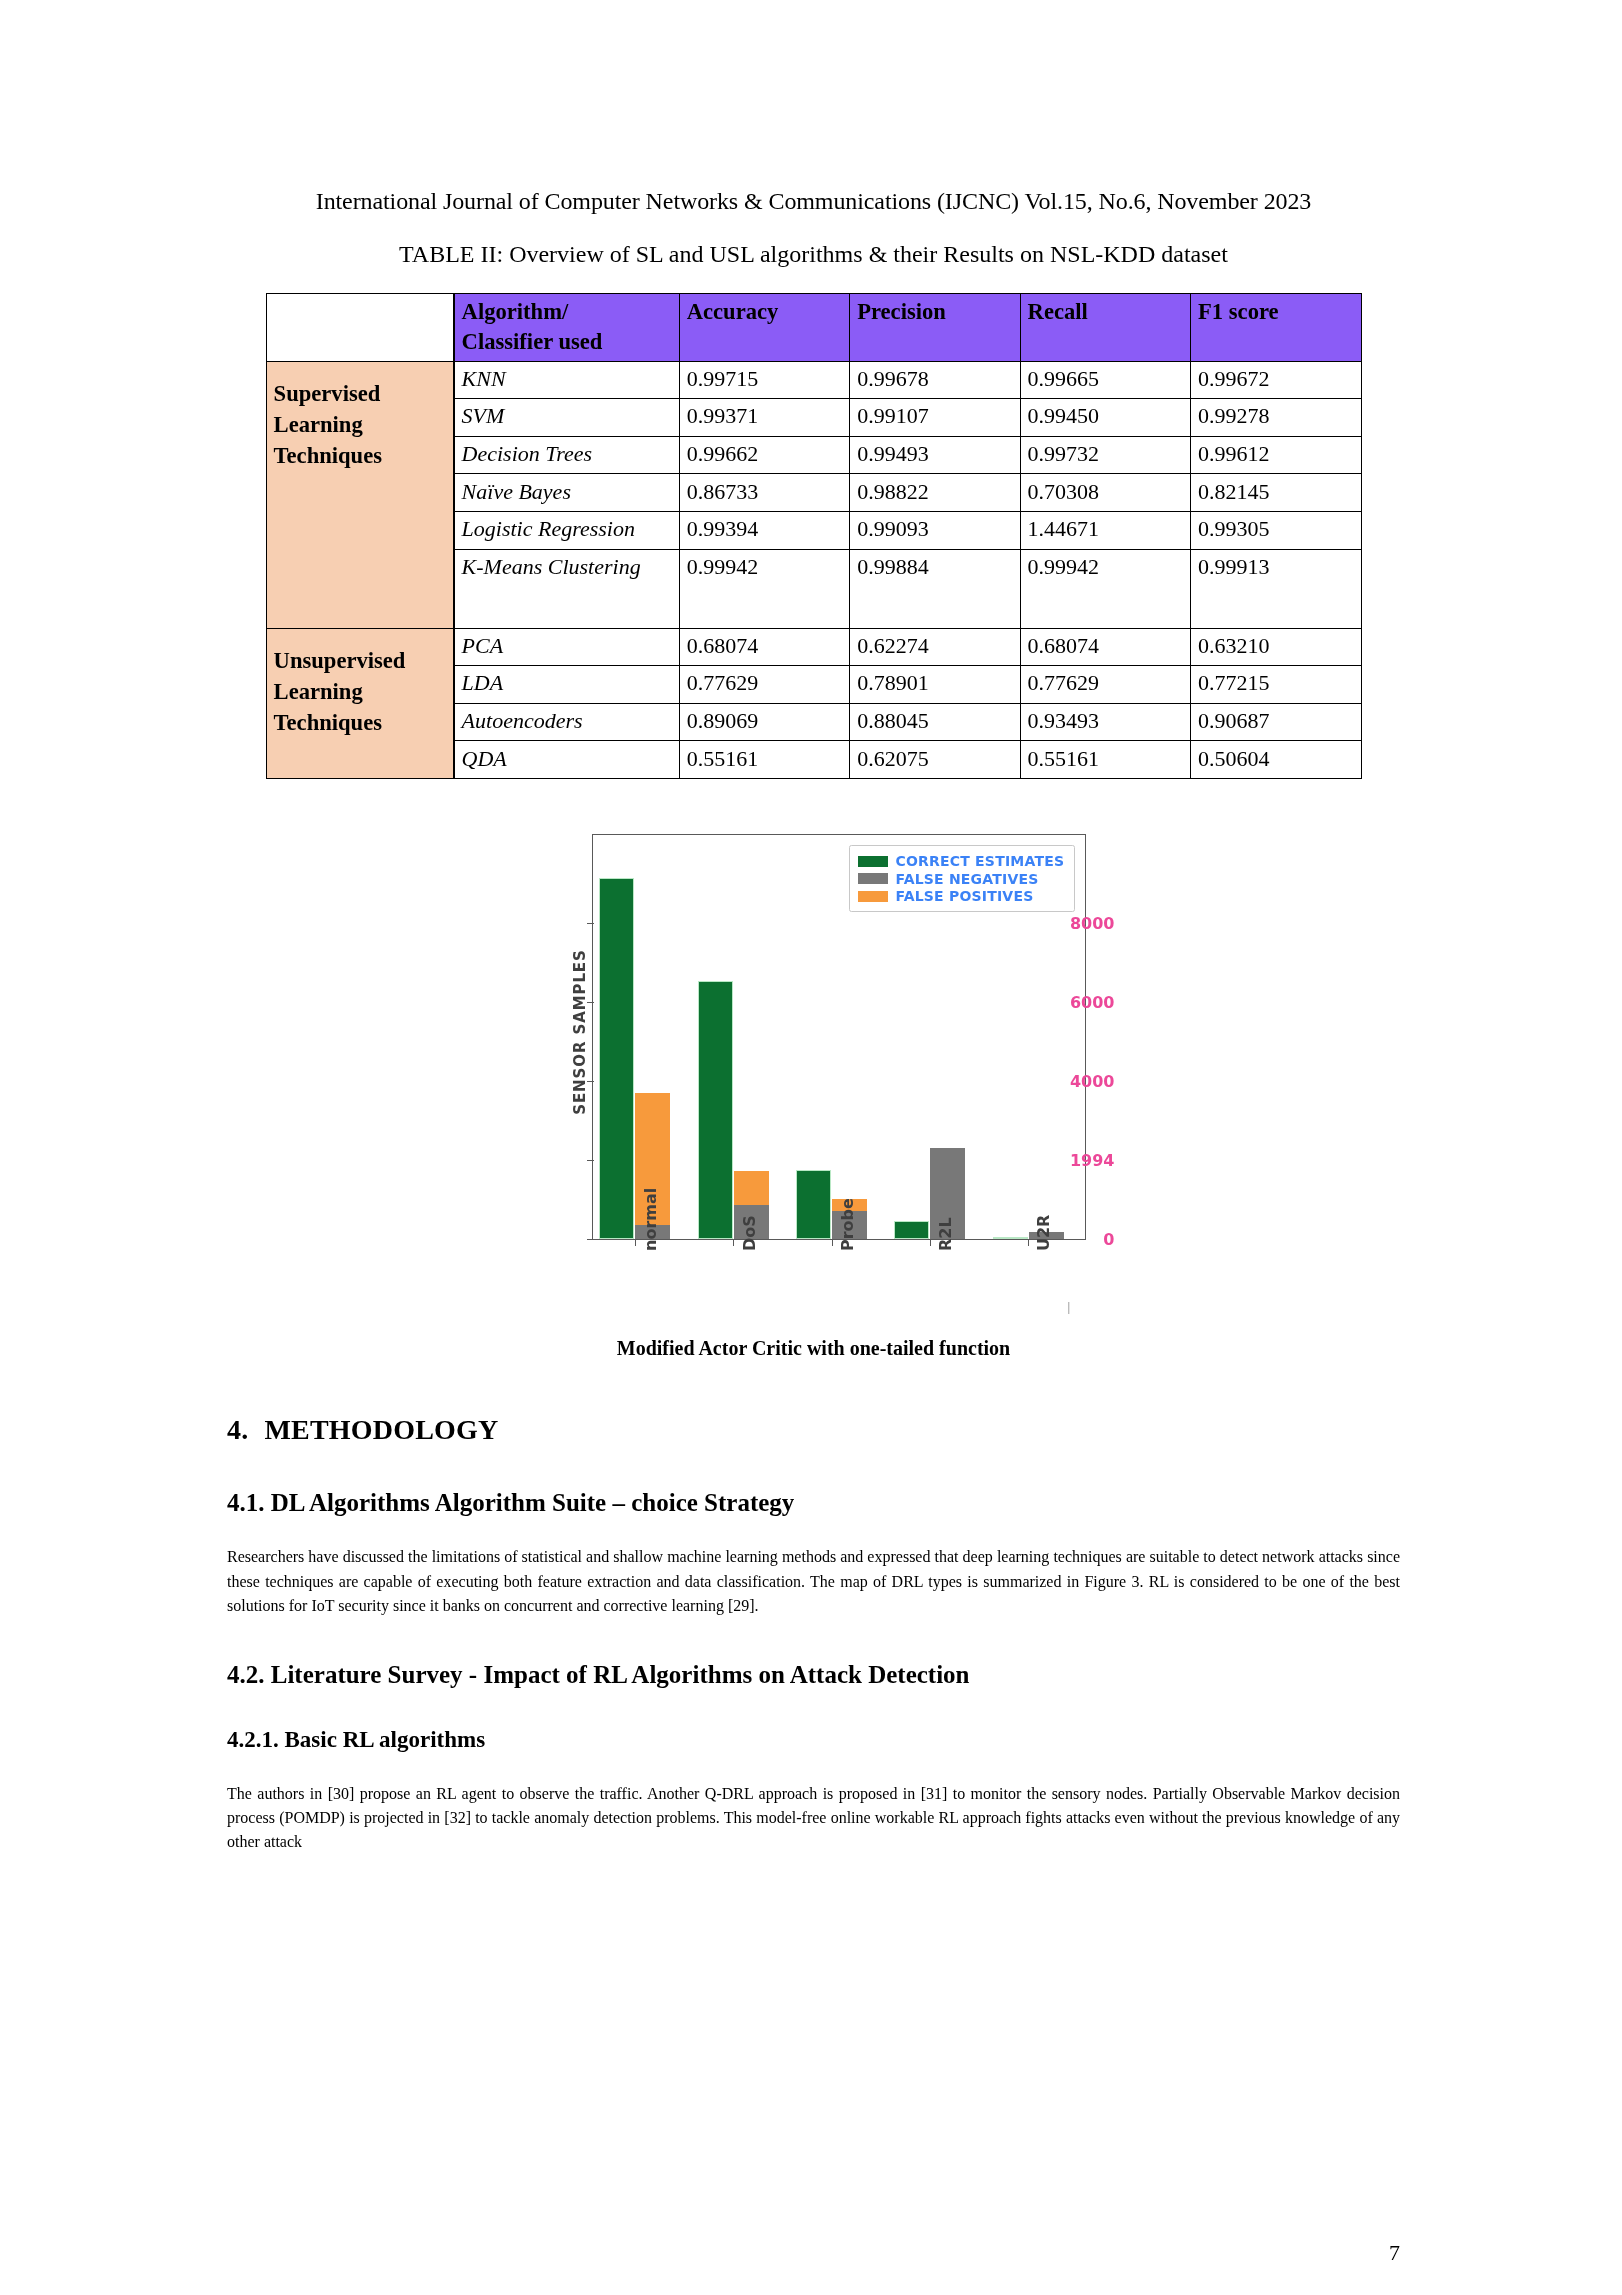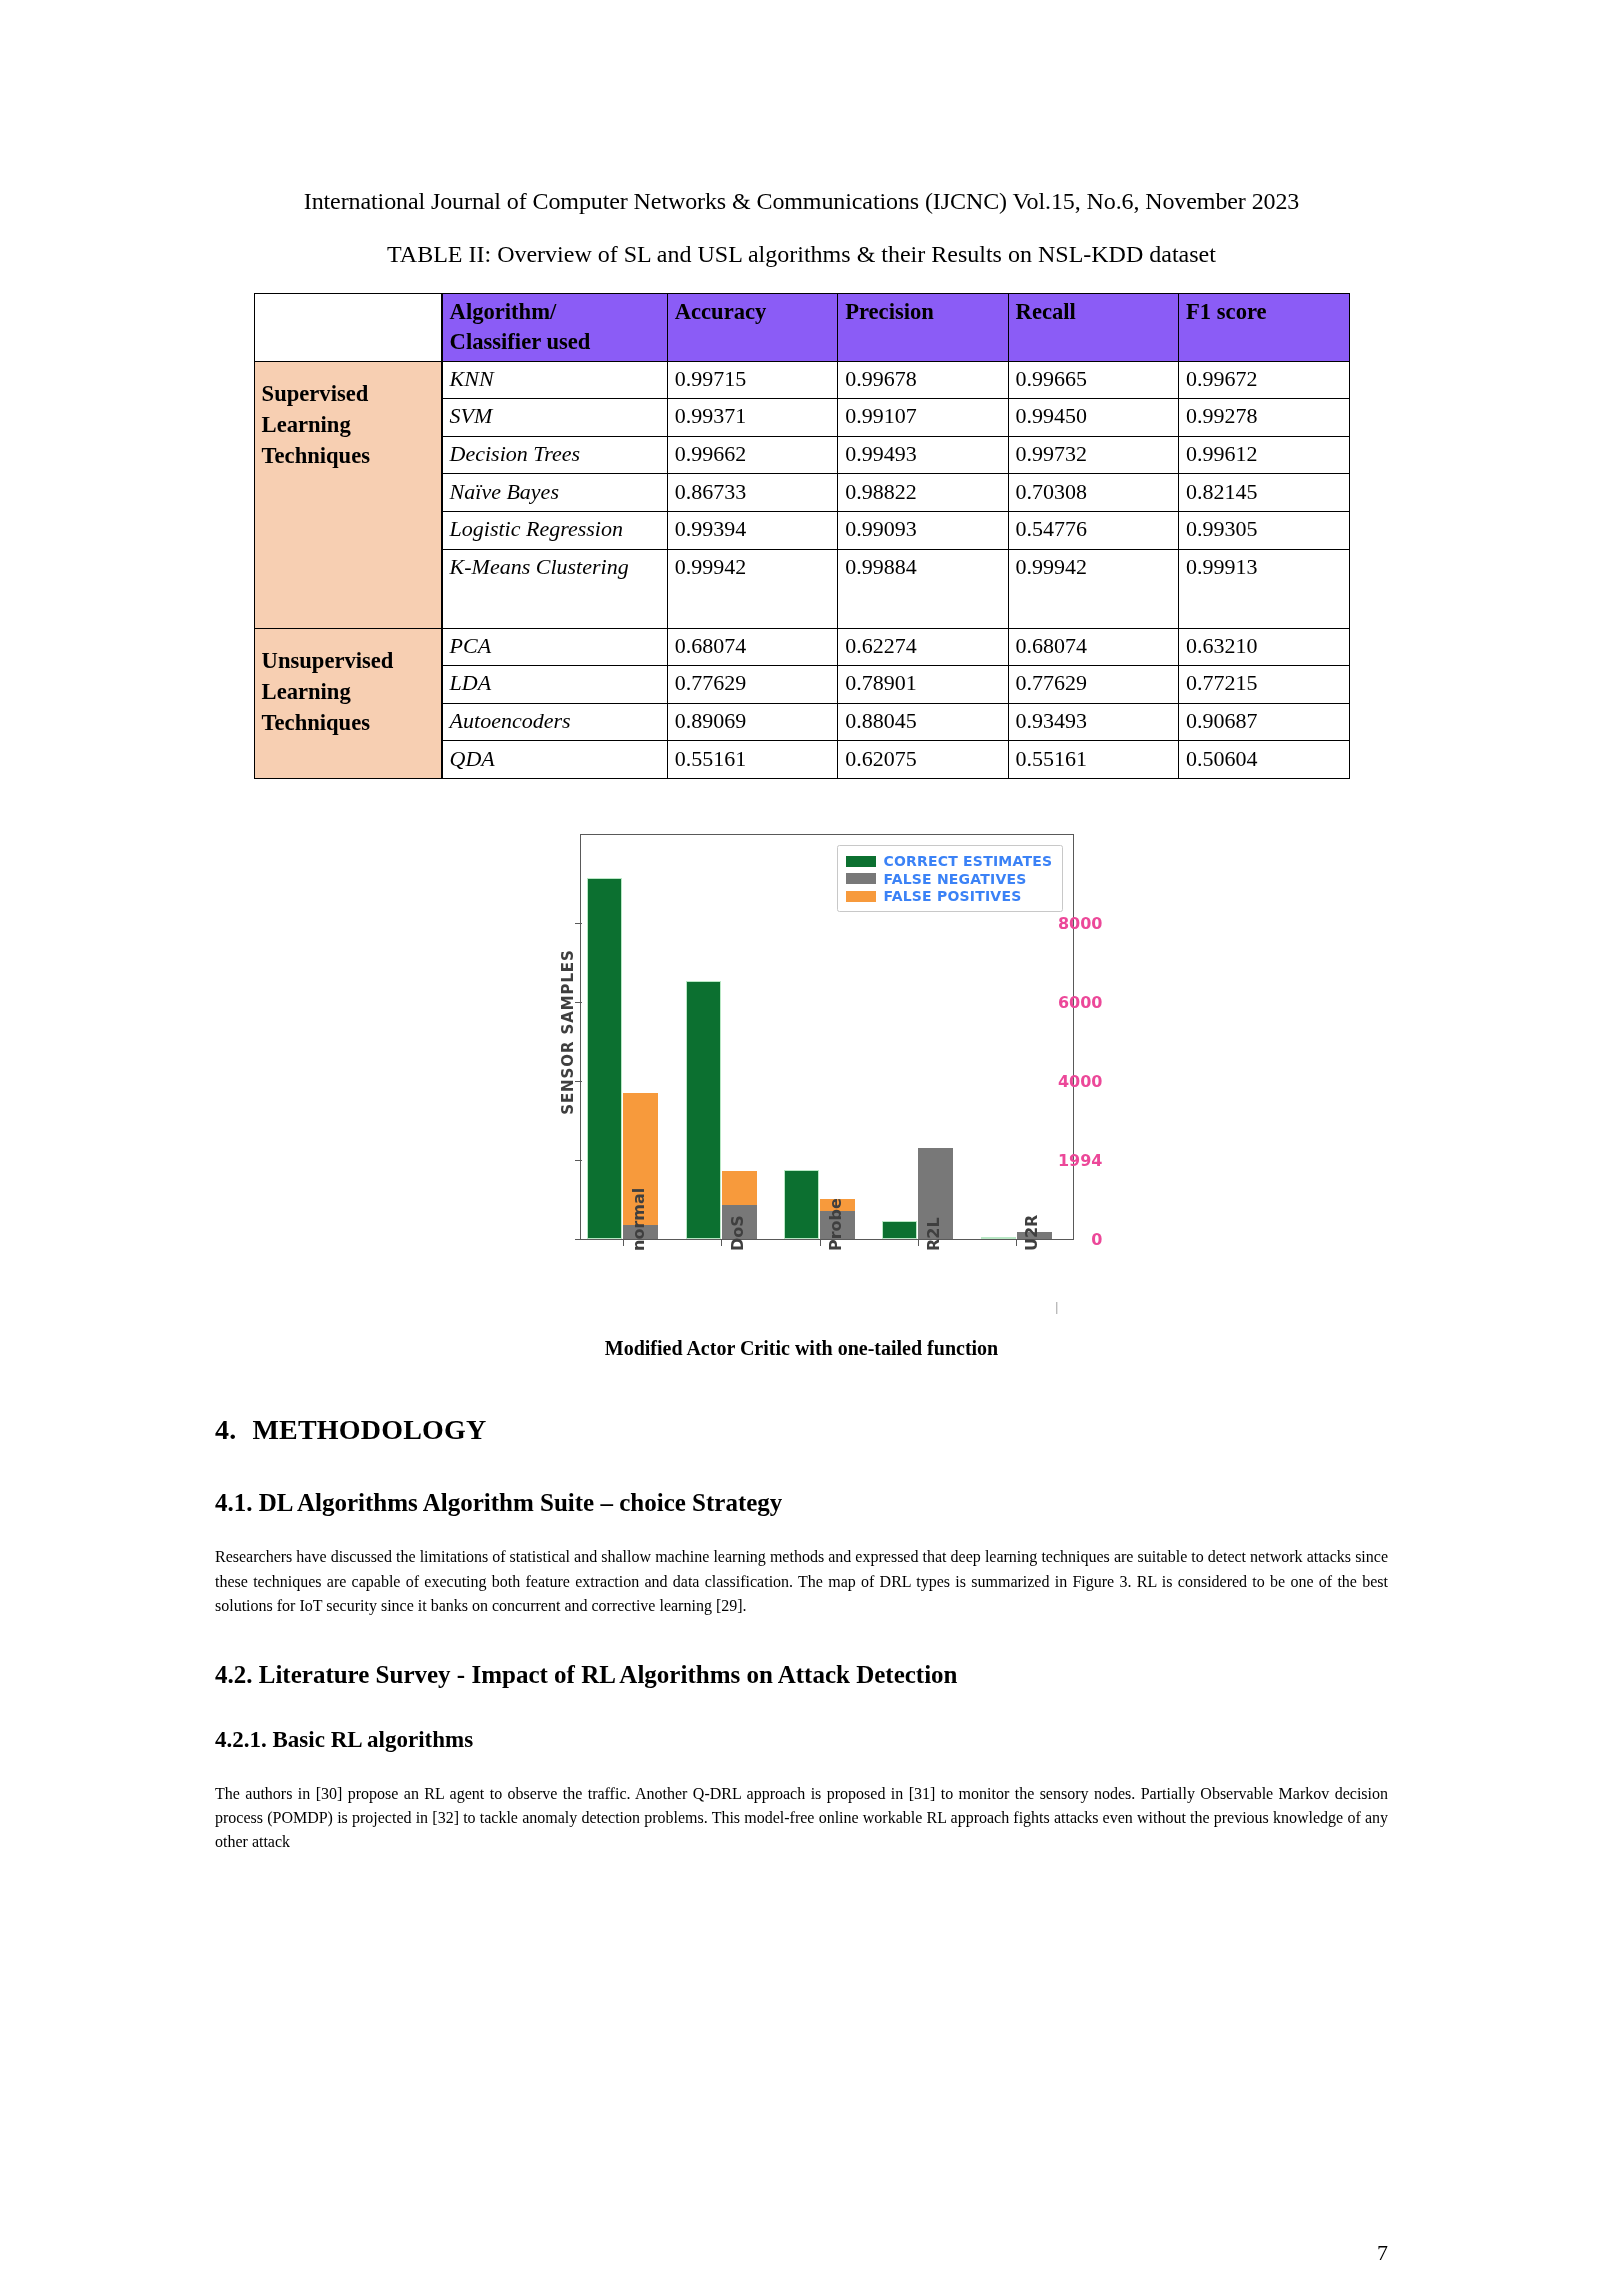--- a/index.html
+++ b/index.html
@@ -13,21 +13,21 @@
     position:relative;
     width:1623px;
     height:2295px;
     background:#fff;
     box-sizing:border-box;
     padding:0;
     overflow:hidden;
   }
   .content{
     position:absolute;
-    left:215px;
+    left:227px;
     top:186px;
     width:1173px;
   }
 
   
   .running-head{
     font-size:24px;
     line-height:1.25;
     text-align:center;
     white-space:nowrap;
@@ -317,21 +317,21 @@
             <td class="alg">Naïve Bayes</td>
             <td class="num">0.86733</td>
             <td class="num">0.98822</td>
             <td class="num">0.70308</td>
             <td class="num">0.82145</td>
           </tr>
           <tr>
             <td class="alg">Logistic Regression</td>
             <td class="num">0.99394</td>
             <td class="num">0.99093</td>
-            <td class="num">0.54776</td>
+            <td class="num">1.44671</td>
             <td class="num">0.99305</td>
           </tr>
           <tr>
             <td class="alg" style="height:70px;">K-Means Clustering</td>
             <td class="num">0.99942</td>
             <td class="num">0.99884</td>
             <td class="num">0.99942</td>
             <td class="num">0.99913</td>
           </tr>
 

